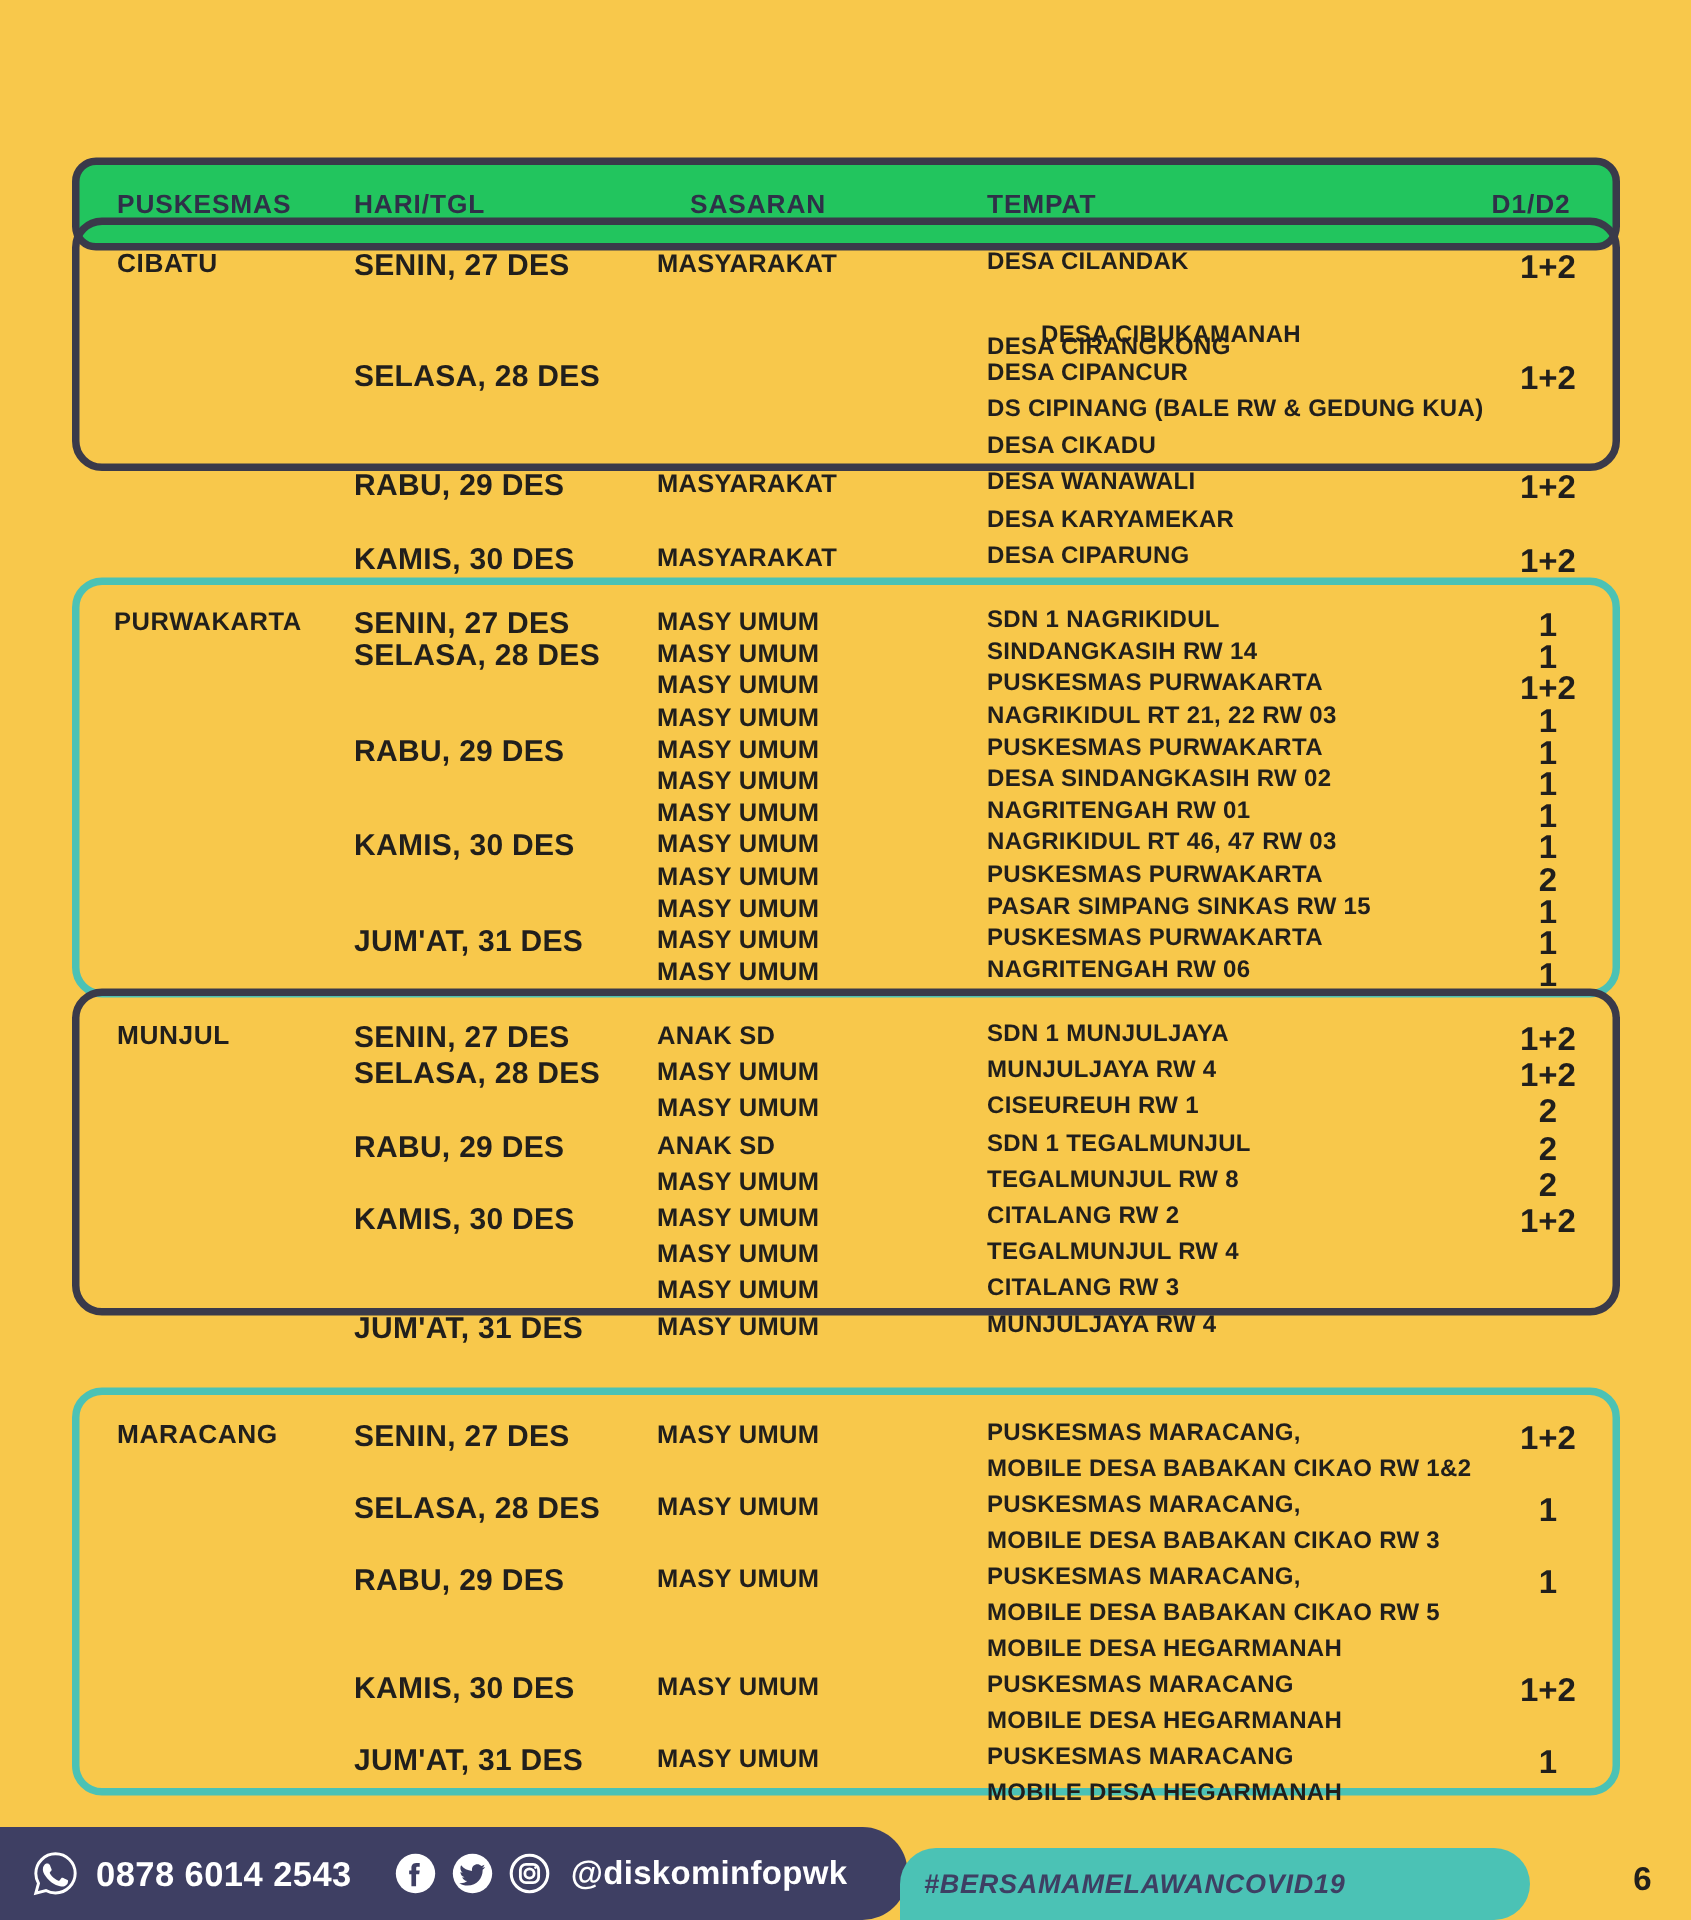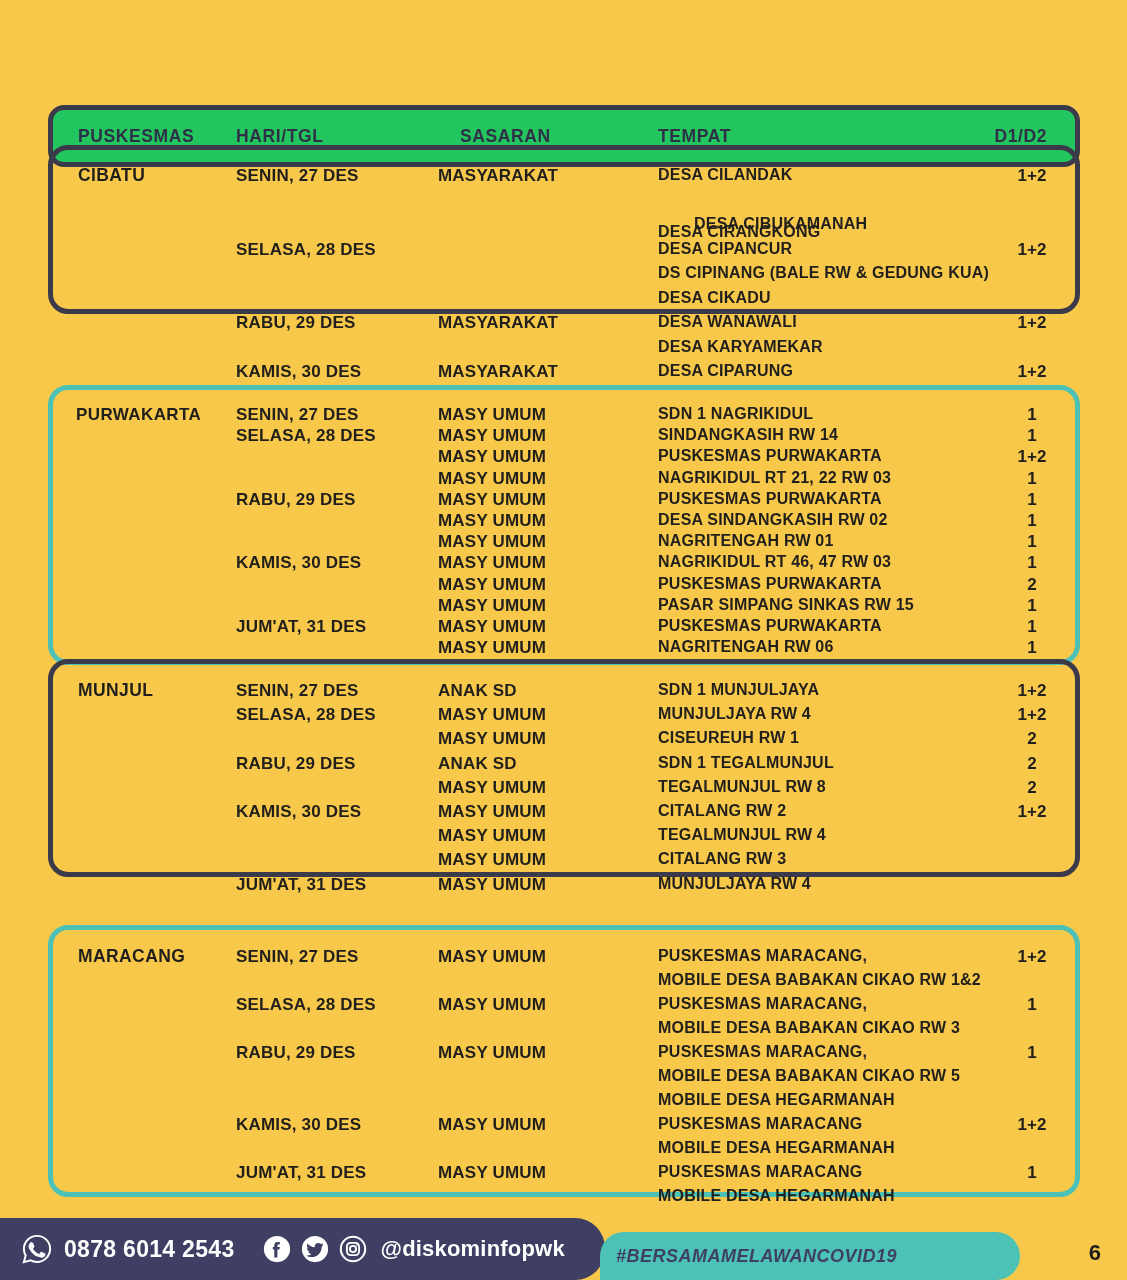--- a/index.html
+++ b/index.html
@@ -71,24 +71,24 @@
   }
 
   .cell {
     position: absolute;
     font-weight: bold;
     color: #211f1c;
     white-space: nowrap;
     line-height: 1;
   }
   .c-puskesmas { left: 25px;  font-size: 17.5px; letter-spacing: 0.4px; }
-  .c-hari      { left: 183px; font-size: 17px; letter-spacing: 0.2px; }
+  .c-hari      { left: 183px; font-size: 20px; letter-spacing: 0.2px; }
   .c-sasaran   { left: 385px; font-size: 17px; letter-spacing: 0.2px; }
   .c-tempat    { left: 605px; font-size: 16px; letter-spacing: 0.2px; }
-  .c-dose      { left: 950px; width: 58px; text-align: center; font-size: 17px; }
+  .c-dose      { left: 950px; width: 58px; text-align: center; font-size: 22px; }
 
   
   .footer-navy {
     position: absolute;
     left: -20px;
     bottom: 0px;
     width: 625px;
     height: 62px;
     background: #3e3f63;
     border-top-right-radius: 30px;

